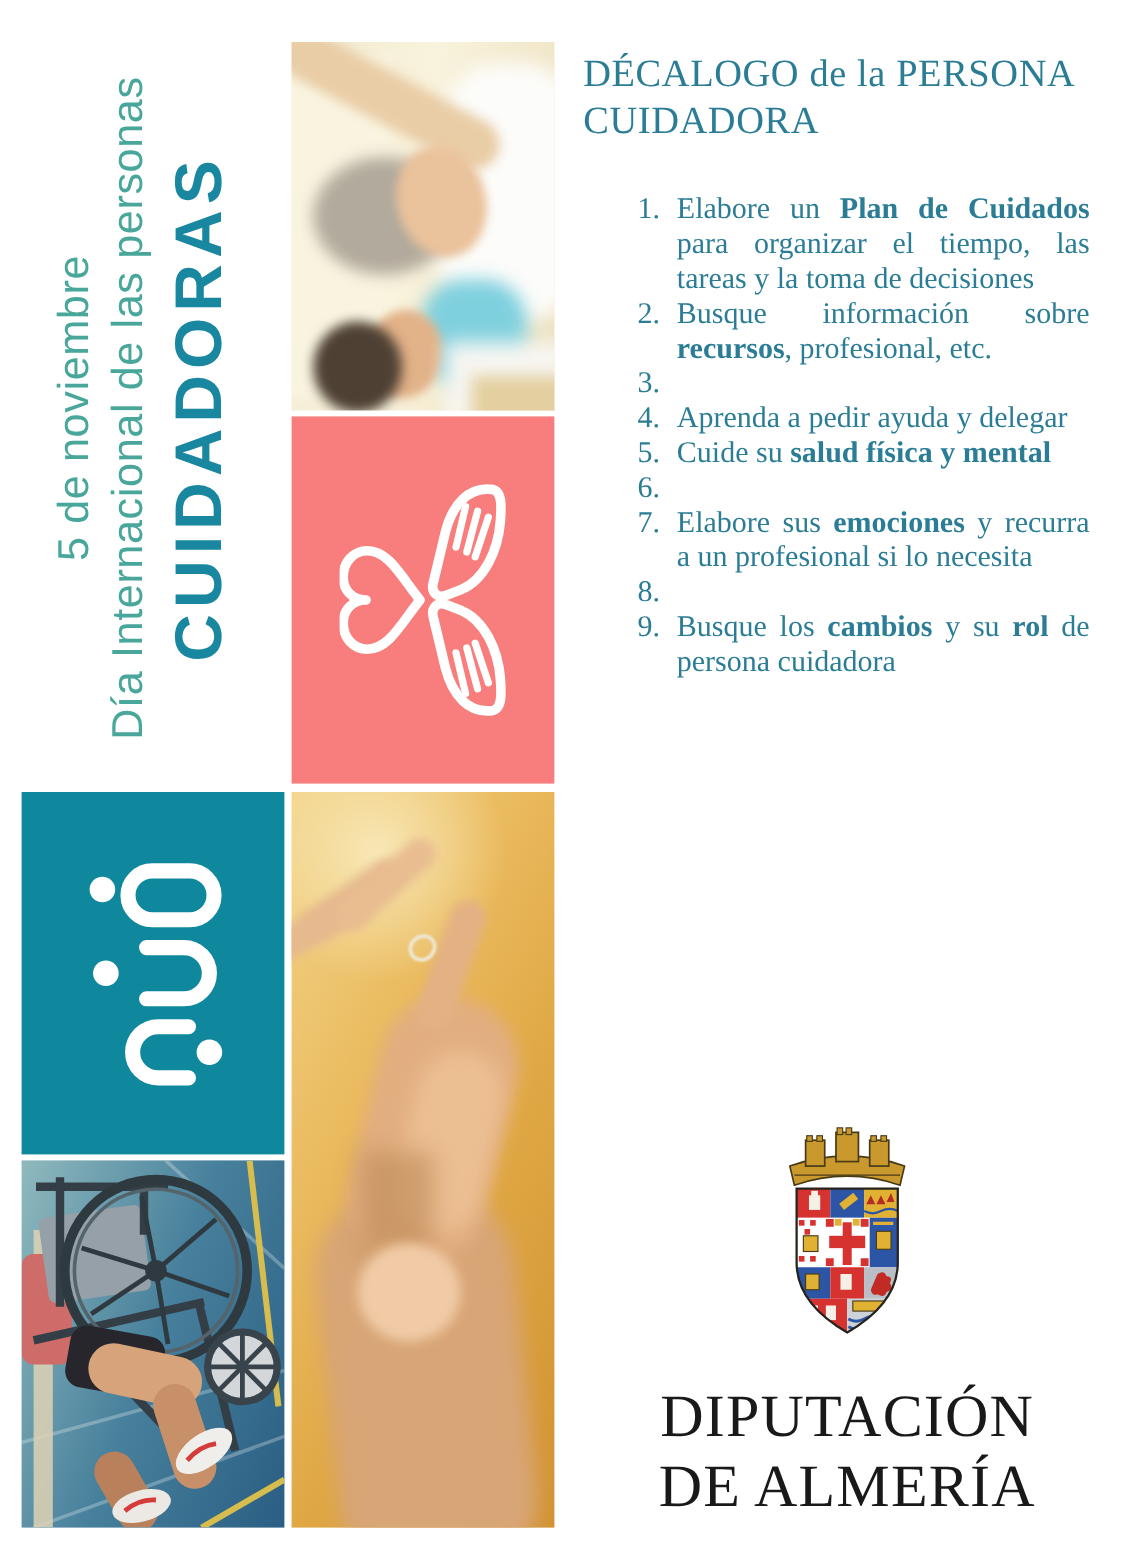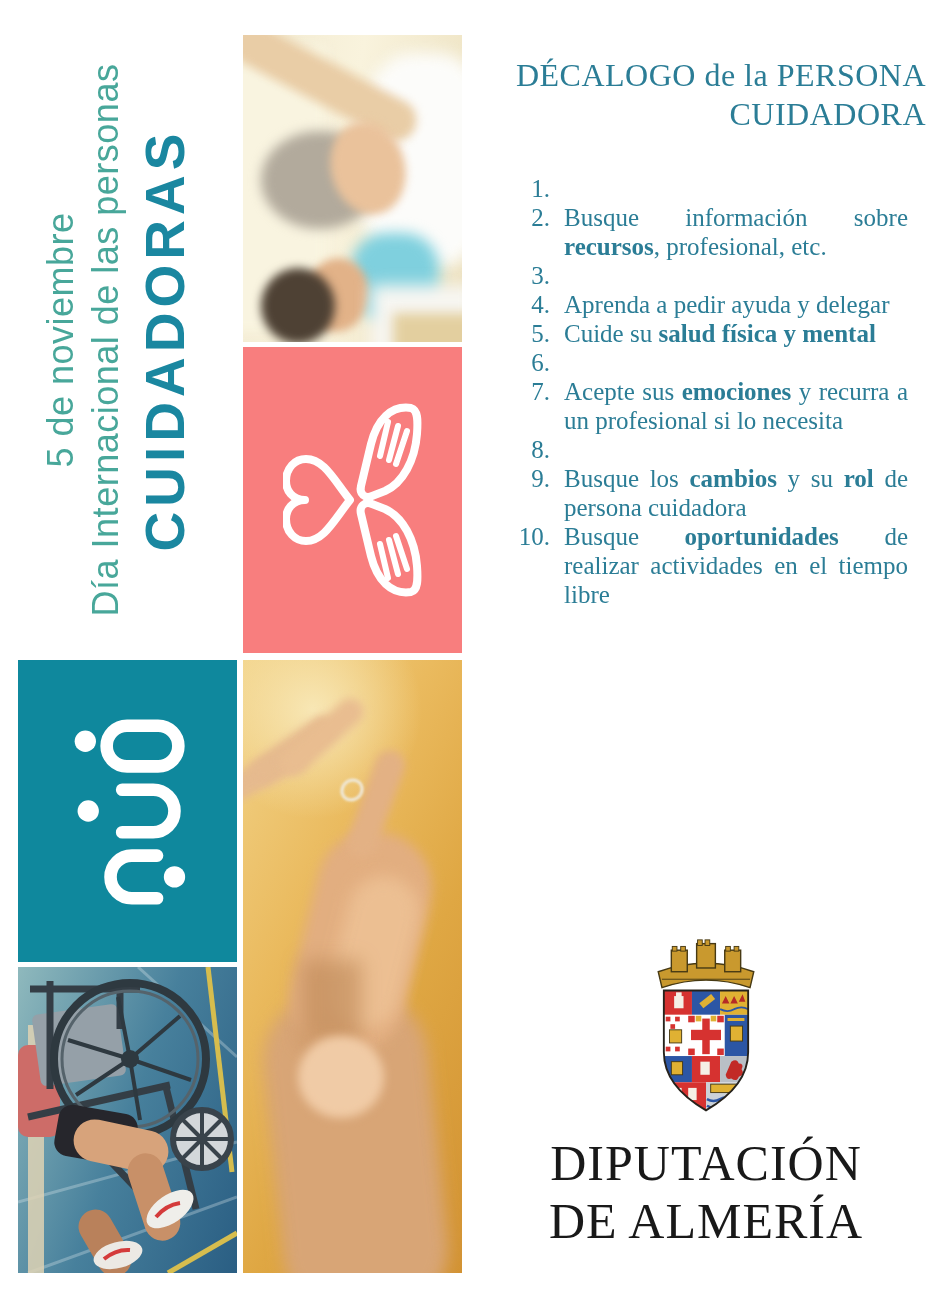--- a/index.html
+++ b/index.html
@@ -24,31 +24,31 @@
   .blob{position:absolute;}
 
   
   .hands-heart{position:absolute;left:8px;top:83px;transform:rotate(-90deg);}
   
   .logo-svg{position:absolute;left:46px;top:54px;}
 
   
   .right-col{position:absolute;left:470px;top:0;width:472px;}
   .title{font-family:"Liberation Serif",serif;font-weight:400;color:#2b7d96;
-    font-size:32px;line-height:39px;text-align:right;width:440px;margin:56px auto 0;letter-spacing:.5px;}
+    font-size:32px;line-height:39px;text-align:left;width:440px;margin:42px auto 0;letter-spacing:.5px;}
   .list{list-style:none;margin:40px 0 0;padding:0 0 0 42px;
     font-family:"Liberation Serif",serif;color:#2b7d96;font-size:25px;line-height:29px;}
   .decalogo-item{display:flex;}
   .decalogo-item .num{width:38px;text-align:right;margin-right:14px;flex:none;}
   .decalogo-item .txt{width:344px;text-align:justify;text-align-last:left;}
   .decalogo-item .b{font-weight:700;}
 
   
   .footer{position:absolute;left:470px;top:938px;width:472px;text-align:center;}
-  .org{font-family:"Liberation Serif",serif;color:#191919;font-size:50px;line-height:58px;letter-spacing:1px;margin-top:14px;}
+  .org{font-family:"Liberation Serif",serif;color:#191919;font-size:50px;line-height:58px;letter-spacing:1px;margin-top:30px;}
 </style>
 </head>
 <body>
 
 <div class="poster">
 
   <div class="v-banner">
     <div class="v-line1" style="color: rgb(72, 167, 154);">5 de noviembre</div>
     <div class="v-line2" style="color: rgb(72, 167, 154);">Día Internacional de las personas</div>
     <div class="v-line3" style="color: rgb(26, 135, 160);">CUIDADORAS</div>
@@ -172,20 +172,21 @@
     <div class="blob" style="left:98px;top:118px;width:16px;height:18px;border:3px solid #efe9da;border-radius:50%;transform:rotate(50deg);filter:blur(1px);"></div>
     <div class="blob" style="left:58px;top:300px;width:60px;height:85px;background:#c28d5c;opacity:.7;filter:blur(10px);"></div>
     <div class="blob" style="left:55px;top:376px;width:86px;height:82px;background:#f0cba6;border-radius:50%;filter:blur(5px);"></div>
   </div>
 
   <div class="right-col">
     <h1 class="title" style="color: rgb(43, 125, 150);">DÉCALOGO de la PERSONA CUIDADORA</h1>
     <ol class="list" style="color: rgb(43, 125, 150);">
         <li class="decalogo-item">
           <span class="num">1.</span>
+          <span class="txt"><span>Elabore un </span><span class="b">Plan de Cuidados</span><span> para organizar el tiempo, las tareas y la toma de decisiones</span></span>
         </li>
         <li class="decalogo-item">
           <span class="num">2.</span>
           <span class="txt"><span>Busque información sobre </span><span class="b">recursos</span><span>, profesional, etc.</span></span>
         </li>
         <li class="decalogo-item">
           <span class="num">3.</span>
         </li>
         <li class="decalogo-item">
           <span class="num">4.</span>
@@ -193,32 +194,28 @@
         </li>
         <li class="decalogo-item">
           <span class="num">5.</span>
           <span class="txt"><span>Cuide su </span><span class="b">salud física y mental</span></span>
         </li>
         <li class="decalogo-item">
           <span class="num">6.</span>
         </li>
         <li class="decalogo-item">
           <span class="num">7.</span>
-          <span class="txt"><span>Acepte sus </span><span class="b">emociones</span><span> y recurra a un profesional si lo necesita</span></span>
+          <span class="txt"><span>Elabore sus </span><span class="b">emociones</span><span> y recurra a un profesional si lo necesita</span></span>
         </li>
         <li class="decalogo-item">
           <span class="num">8.</span>
         </li>
         <li class="decalogo-item">
           <span class="num">9.</span>
           <span class="txt"><span>Busque los </span><span class="b">cambios</span><span> y su </span><span class="b">rol</span><span> de persona cuidadora</span></span>
-        </li>
-        <li class="decalogo-item">
-          <span class="num">10.</span>
-          <span class="txt"><span>Busque </span><span class="b">oportunidades</span><span> de realizar actividades en el tiempo libre</span></span>
         </li>
       </ol>
   </div>
 
   <div class="footer">
     <svg class="coa" width="122" height="178" viewBox="0 0 130 190">
       <defs>
           <clipPath id="shieldClip">
             <path d="M20,56 H110 V122 Q110,158 65,184 Q20,158 20,122 Z"></path>
           </clipPath>

